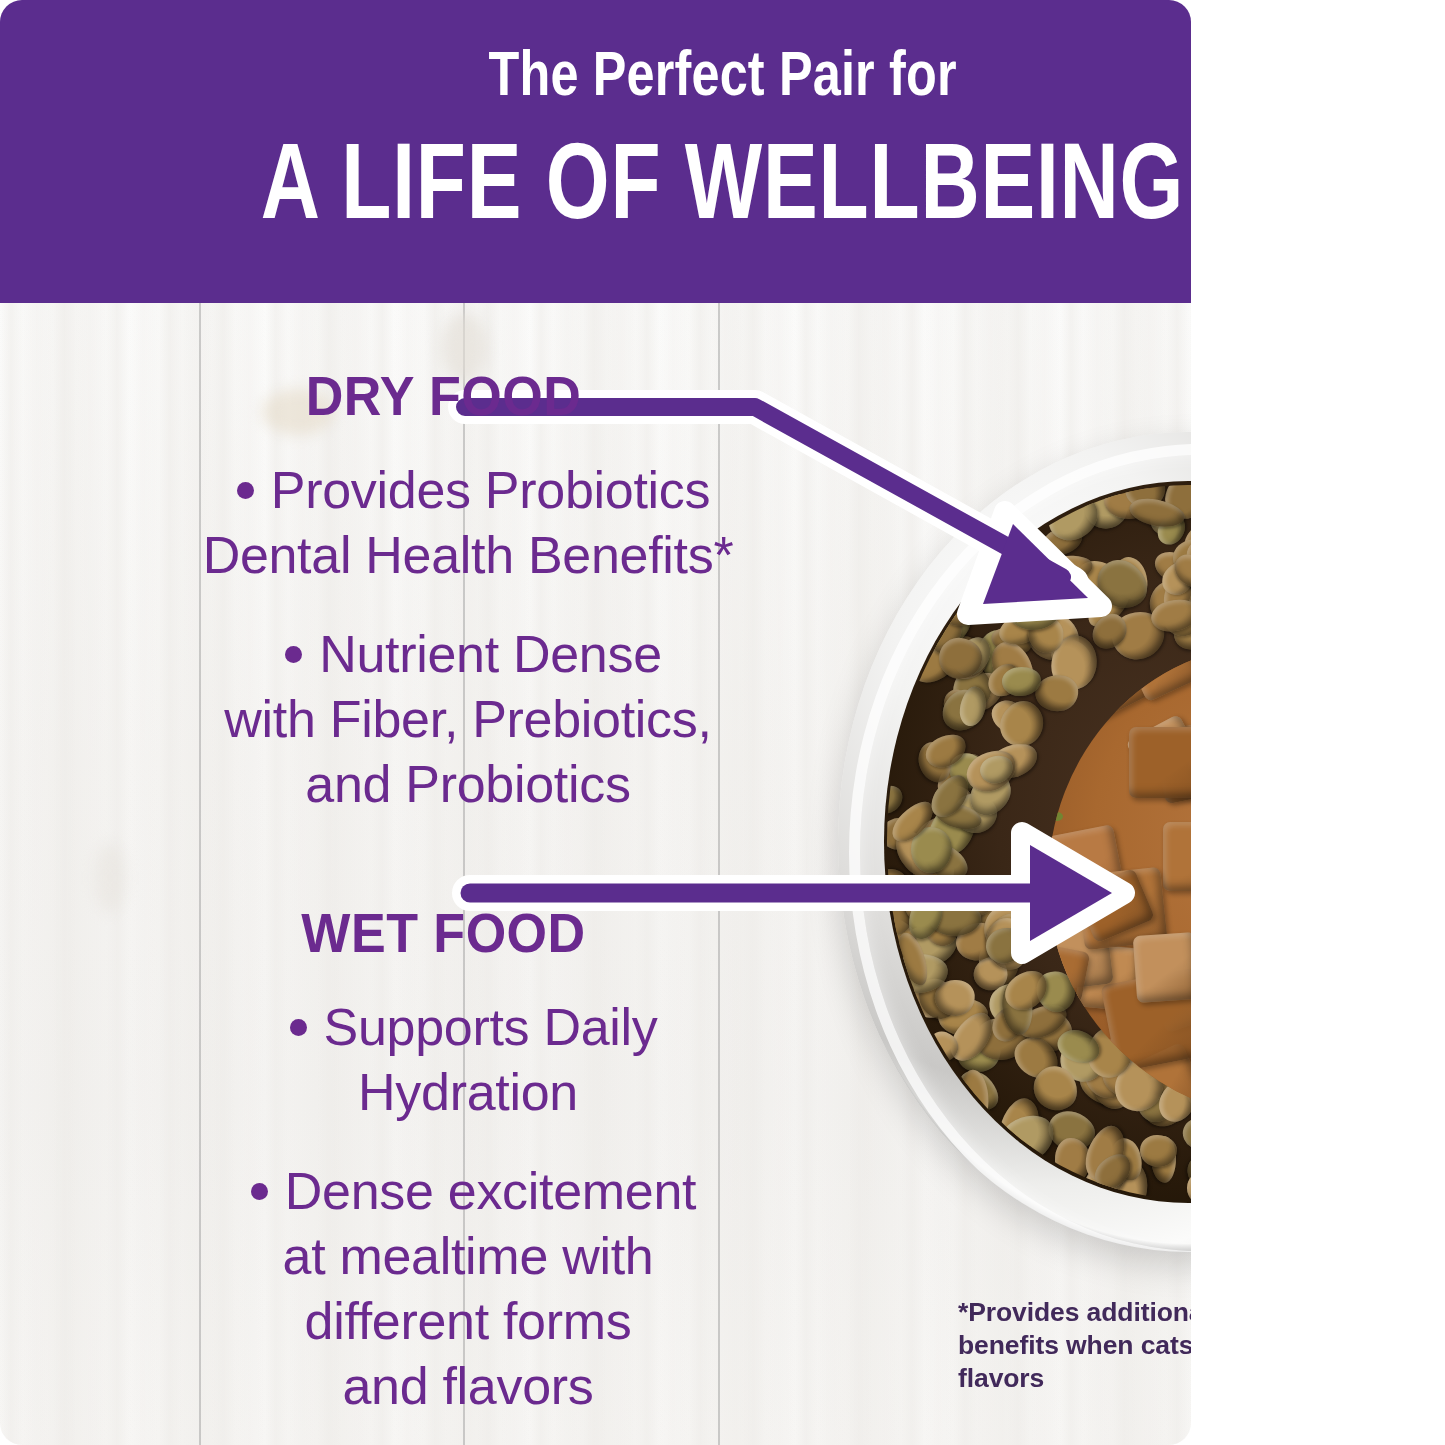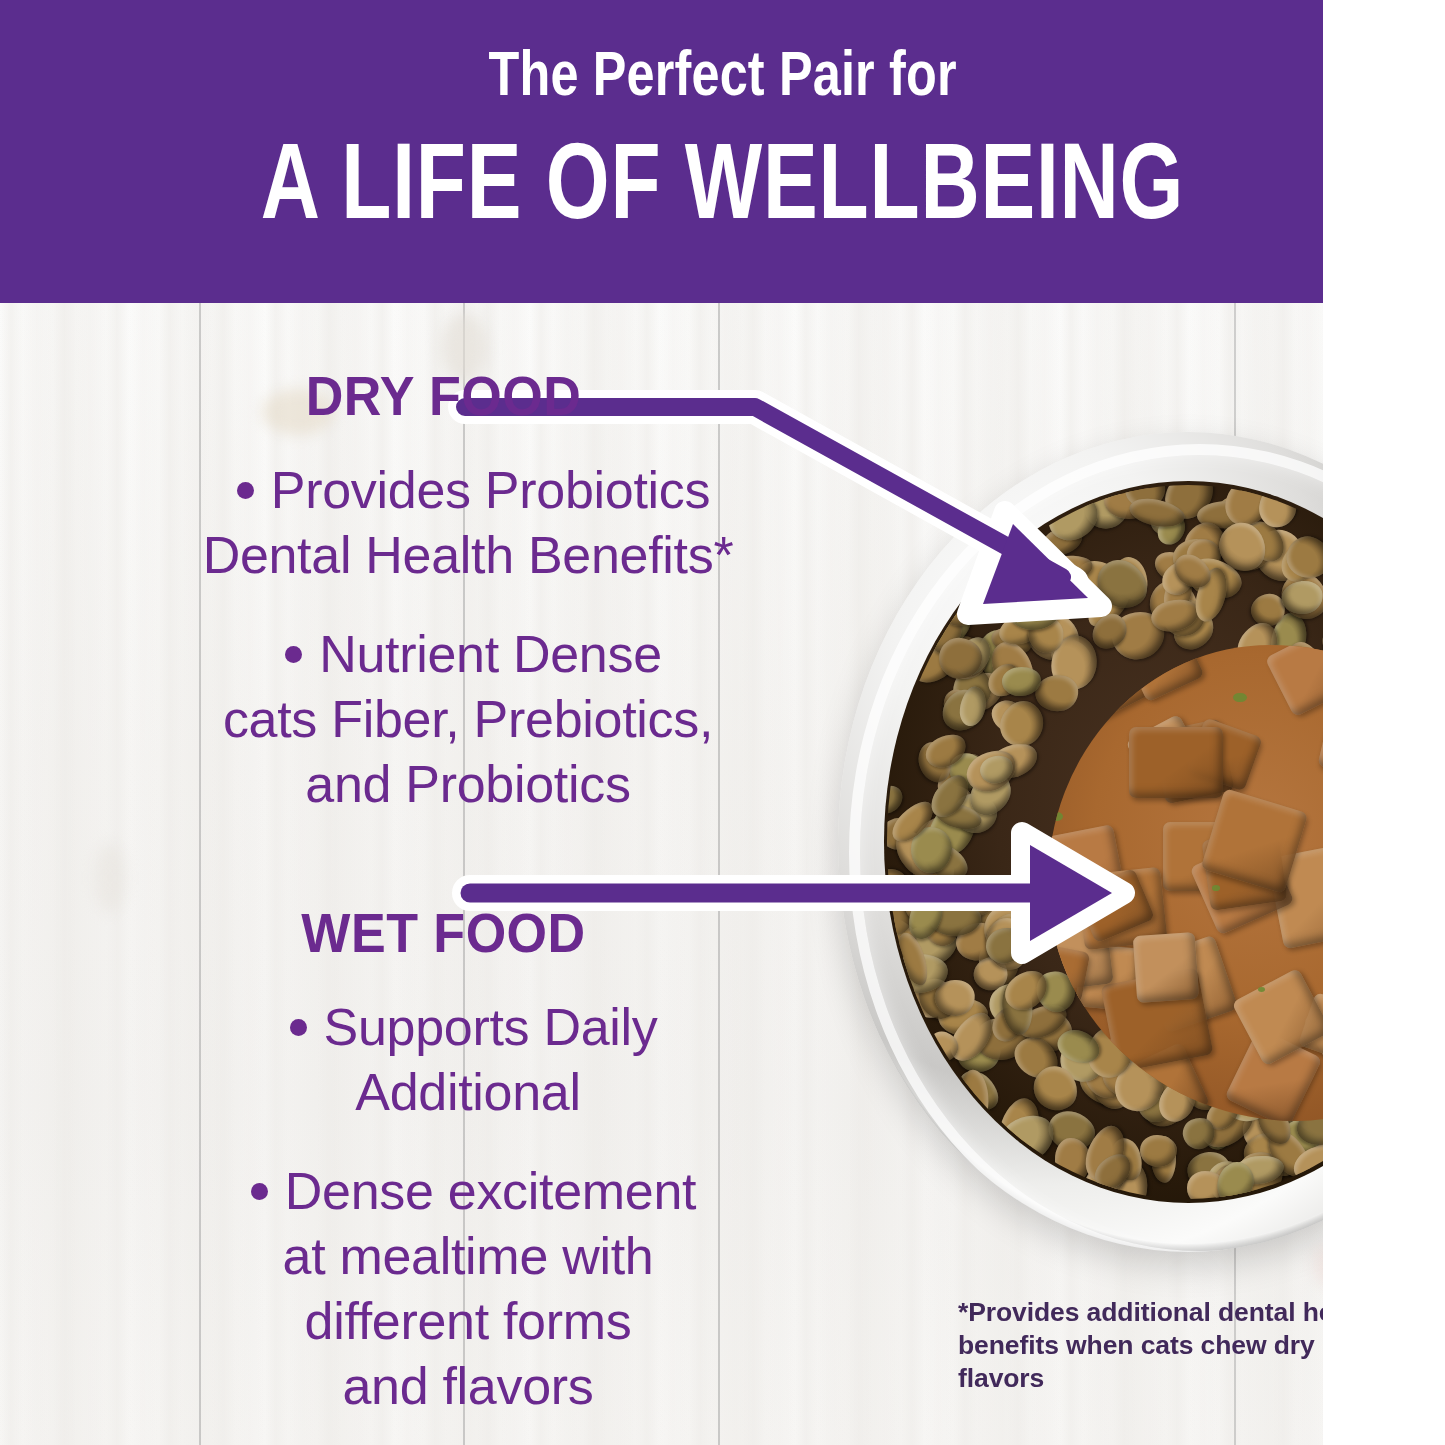--- a/index.html
+++ b/index.html
@@ -1,21 +1,21 @@
 <!DOCTYPE html>
 <html style="--brand: #5B2D8E; --ink: #6B2A8F; --footnote: #41295A;"><head>
 <meta charset="utf-8">
 <style>
   html,body{margin:0;padding:0;}
   body{
     width:1445px;height:1445px;
     font-family:"Liberation Sans", sans-serif;
     overflow:hidden;background:#ffffff;
   }
-  #stage{position:relative;width:1323px;height:1445px;overflow:hidden;}
+  #stage{position:relative;width:1191px;height:1445px;overflow:hidden;border-radius:22px;}
 
   
   .wood{
     position:absolute;left:0;top:303px;width:1445px;height:1142px;
     background:
       
       linear-gradient(to right, rgba(0,0,0,0) 0 199px, rgba(150,150,150,.45) 199px 200.6px, rgba(0,0,0,0) 200.6px 100%),
       linear-gradient(to right, rgba(0,0,0,0) 0 463px, rgba(150,150,150,.45) 463px 464.6px, rgba(0,0,0,0) 464.6px 100%),
       linear-gradient(to right, rgba(0,0,0,0) 0 718px, rgba(150,150,150,.45) 718px 719.6px, rgba(0,0,0,0) 719.6px 100%),
       linear-gradient(to right, rgba(0,0,0,0) 0 1234px, rgba(150,150,150,.40) 1234px 1235.6px, rgba(0,0,0,0) 1235.6px 100%),
@@ -530,30 +530,30 @@
   </svg>
 
   <div class="copy">
 
     <div>
       <div class="sec-head">DRY FOOD</div>
       <ul class="bullets">
         <li class="bullet"><span class="dot"></span><span>Provides Probiotics
 Dental Health Benefits*</span></li>
         <li class="bullet"><span class="dot"></span><span>Nutrient Dense
-cats Fiber, Prebiotics,
+with Fiber, Prebiotics,
 and Probiotics</span></li>
       </ul>
     </div>
 
     <div class="sec2">
       <div class="sec-head">WET FOOD</div>
       <ul class="bullets">
         <li class="bullet"><span class="dot"></span><span>Supports Daily
-Additional</span></li>
+Hydration</span></li>
         <li class="bullet"><span class="dot"></span><span>Dense excitement
 at mealtime with
 different forms
 and flavors</span></li>
       </ul>
     </div>
 
   </div>
 
   <div class="footnote">*Provides additional dental health

